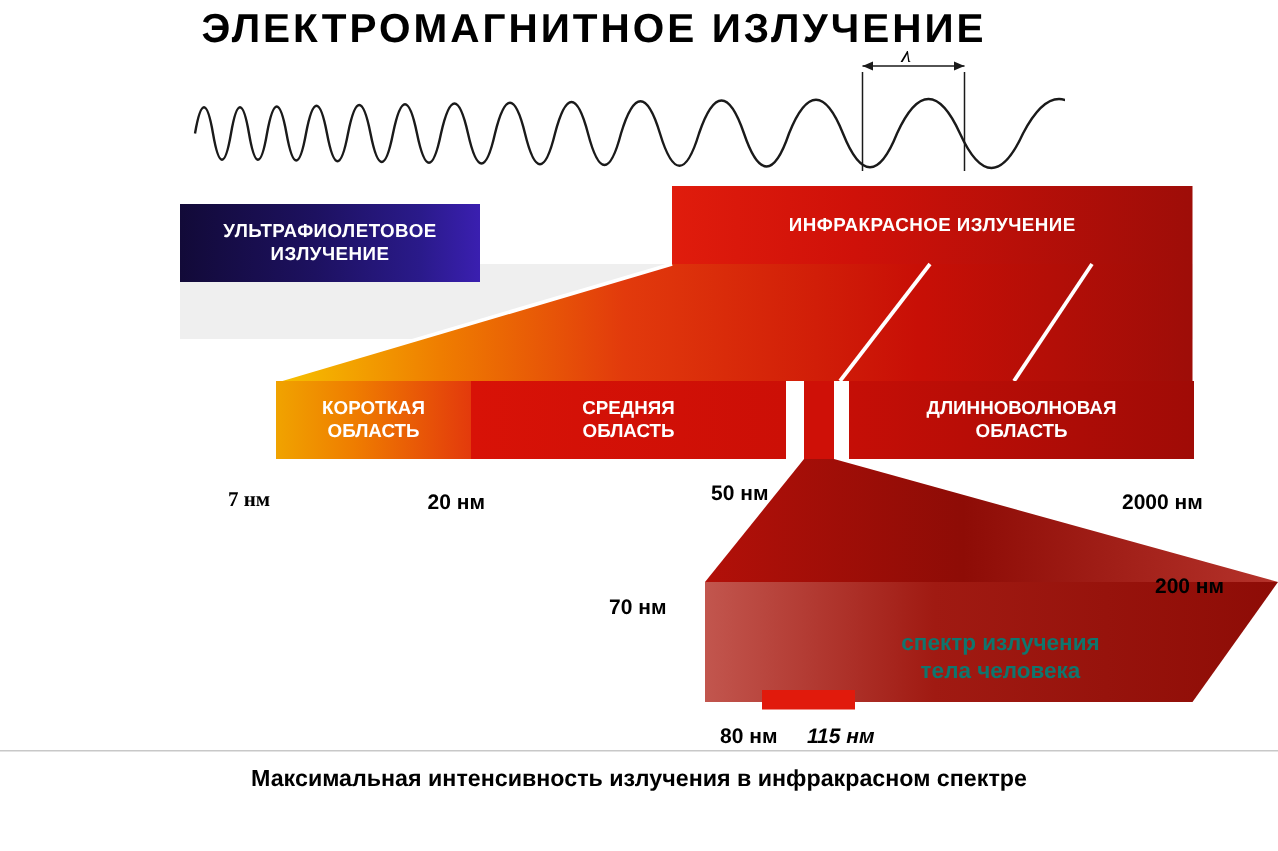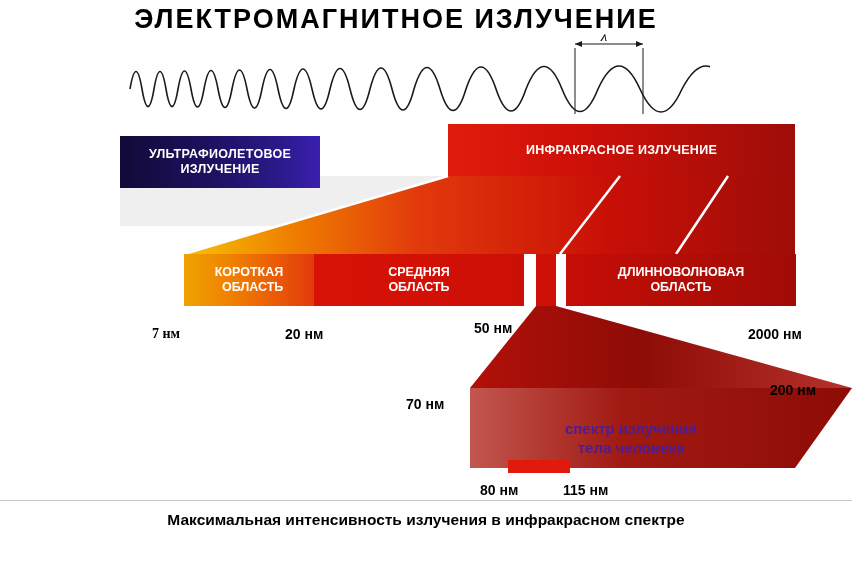--- a/index.html
+++ b/index.html
@@ -39,34 +39,34 @@
   
   .grayband{
     position:absolute;left:120px;top:176px;width:675px;height:50px;
     background:#efefef;
   }
 
   
   .irbar{position:absolute;left:184px;top:254px;width:611px;height:52px;}
   .irband{position:absolute;top:0;height:52px;display:flex;align-items:center;justify-content:center;text-align:center;}
   .irband span{color:#fff;font-weight:bold;font-size:12.5px;line-height:15px;}
-  .ir-short{left:0;width:130px;background:linear-gradient(90deg,#f0a300 0%,#ef7d00 40%,#e33a0c 100%);text-align:right;}
+  .ir-short{left:0;width:130px;background:linear-gradient(90deg,#f0a300 0%,#ef7d00 40%,#e33a0c 100%);}
   .ir-mid{left:130px;width:210px;background:linear-gradient(90deg,#d81207 0%,#cc0f06 100%);}
   .ir-gap1{left:340px;width:12px;background:#ffffff;}
   .ir-gap2{left:352px;width:20px;background:#cf1007;}
   .ir-gap3{left:372px;width:10px;background:#ffffff;}
   .ir-long{left:382px;width:230px;background:linear-gradient(90deg,#c50e06 0%,#a00b06 100%);}
 
   
   .nm-label{position:absolute;font-size:14px;font-weight:bold;color:#000;white-space:nowrap;}
   .human-box{
     position:absolute;left:470px;top:408px;width:322px;height:60px;
     display:flex;align-items:center;justify-content:center;text-align:center;
   }
-  .human-box span{color:#4c1d95;font-weight:bold;font-size:15px;line-height:19px;}
+  .human-box span{color:#0f766e;font-weight:bold;font-size:15px;line-height:19px;margin-left:36px;}
   .redmark{position:absolute;left:508px;top:460px;width:62px;height:13px;background:#e11a0c;}
 
   
   .caption{
     position:absolute;left:0;top:508px;width:852px;text-align:center;
     font-size:15.5px;font-weight:bold;color:#000;line-height:24px;
   }
   .hr{position:absolute;left:0;top:500px;width:852px;height:1px;background:#c8c8c8;}
 </style>
 </head>
@@ -191,20 +191,20 @@
     <span>
       <span>спектр излучения</span><br>
       <span>тела человека</span>
     </span>
   </div>
   <div class="redmark"></div>
 
   <div class="nm-label" style="left:406px;top:396px;">70 нм</div>
   <div class="nm-label" style="left:770px;top:382px;">200 нм</div>
   <div class="nm-label" style="left:480px;top:482px;">80 нм</div>
-  <div class="nm-label" style="left:563px;top:482px;">115 нм</div>
+  <div class="nm-label" style="left:538px;top:482px;font-style:italic;">115 нм</div>
 
   <div class="hr"></div>
   <div class="caption">
     <div>Максимальная интенсивность излучения в инфракрасном спектре</div>
   </div>
 
 </div>
 
 </body></html>

